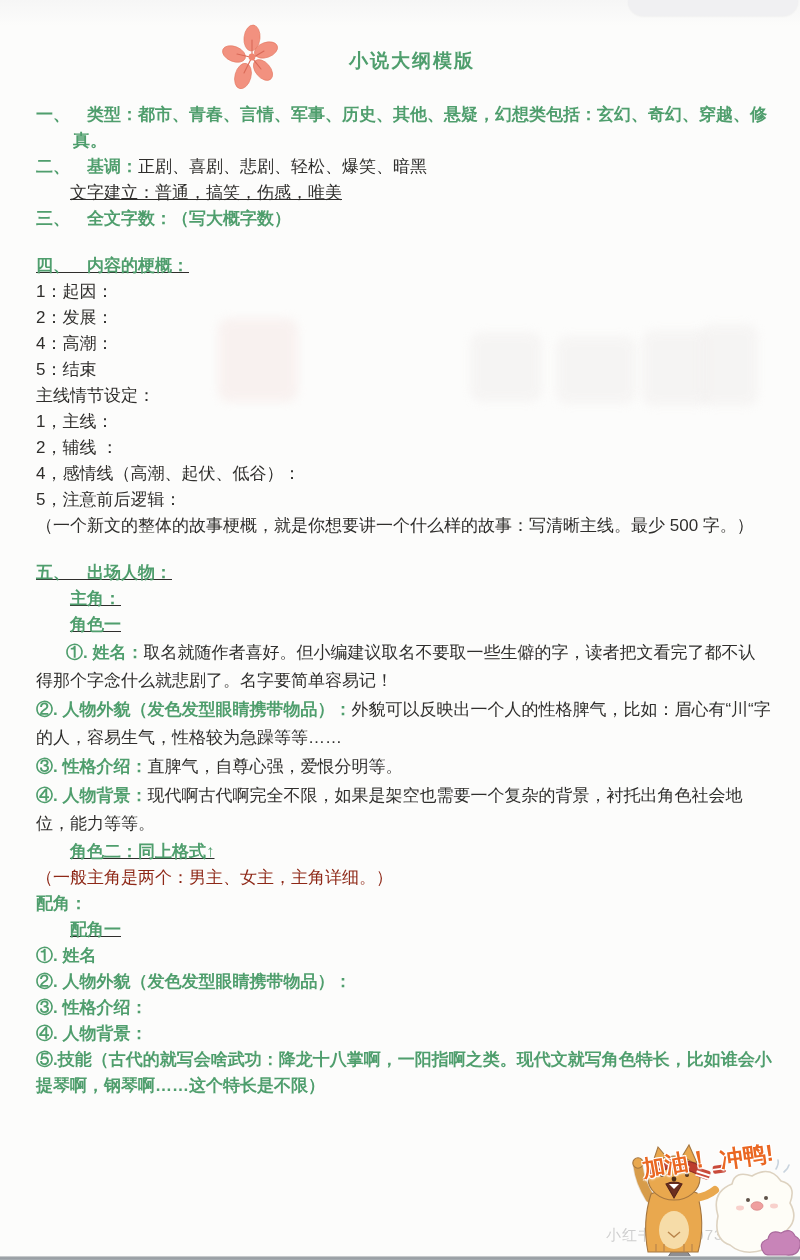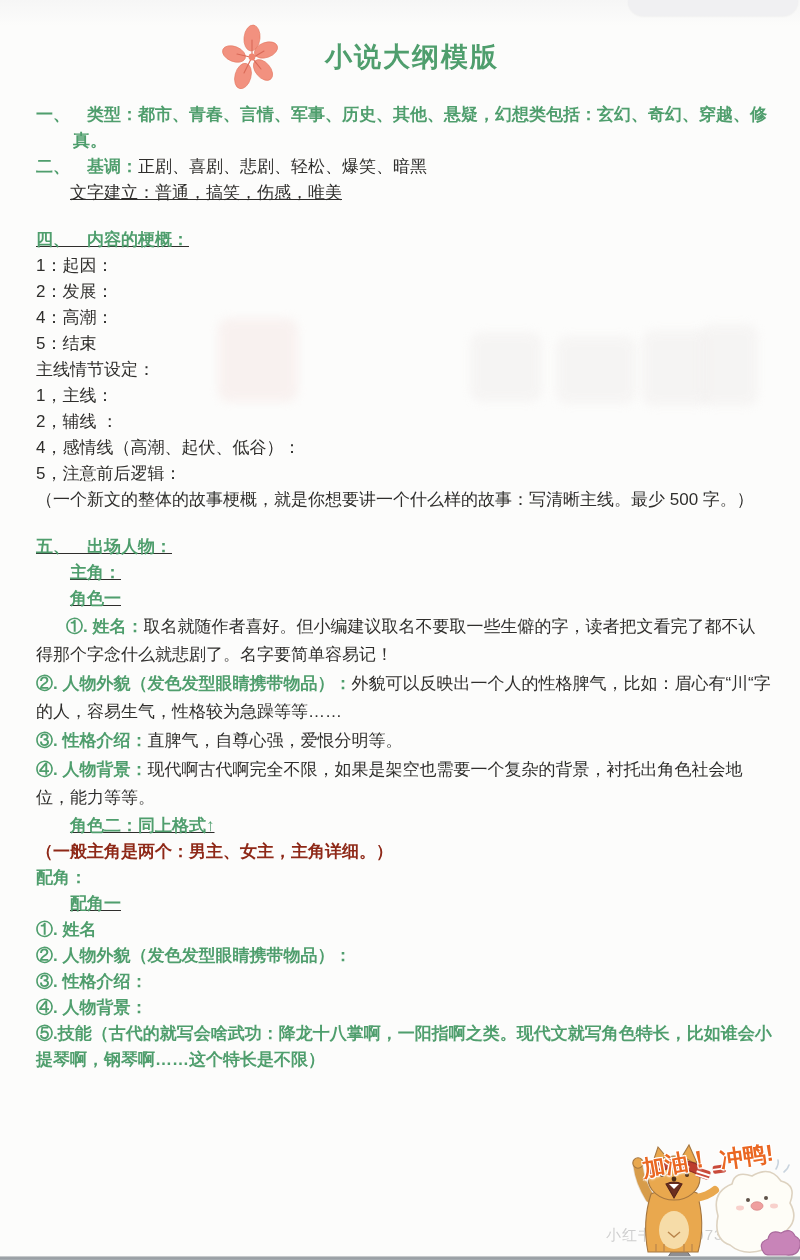--- a/index.html
+++ b/index.html
@@ -8,33 +8,33 @@
     background:linear-gradient(180deg,#f6f6f6 0px,#fcfcfb 26px,#fcfcfb 100%);
     overflow:hidden;
     font-family:"Liberation Sans",sans-serif;
   }
   
   .top-chip{position:absolute;left:628px;top:-14px;width:170px;height:30px;border-radius:15px;
     background:#f0f0f2;box-shadow:0 1px 2px rgba(0,0,0,0.04);}
   
   .header{position:absolute;left:0;top:0;width:100%;height:100px;}
   .flower{position:absolute;left:221px;top:24px;width:62px;height:70px;}
-  .title{position:absolute;left:0;top:39px;width:100%;text-align:center;padding-left:24px;box-sizing:border-box;
-    font-size:27px;font-weight:bold;color:#4f9e6d;letter-spacing:2px;}
+  .title{position:absolute;left:0;top:48px;width:100%;text-align:center;padding-left:24px;box-sizing:border-box;
+    font-size:19px;font-weight:bold;color:#4f9e6d;letter-spacing:2px;}
   
   .content{position:absolute;left:36px;top:102px;width:736px;z-index:3;}
   .line{font-size:17px;line-height:26px;color:#2f2e2c;}
   .para{line-height:28px;margin:1px 0;}
   .hang{padding-left:37px;text-indent:-37px;}
   .ind1{padding-left:34px;text-decoration:underline;}
   .pind{text-indent:30px;}
   .gap{margin-top:21px;text-decoration:underline;}
   .seg-g{color:#4f9e6d;font-weight:bold;}
   .seg-k{color:#2f2e2c;font-weight:normal;}
-  .seg-r{color:#8e2817;font-weight:bold;}
+  .seg-r{color:#8e2817;font-weight:normal;}
   
   .mid-wm{position:absolute;left:0;top:0;z-index:1;}
   .wm-blob{position:absolute;filter:blur(5px);border-radius:12px;}
   
   .mascot{position:absolute;left:598px;top:1136px;width:202px;height:124px;z-index:4;}
   .cheer{position:absolute;font-size:23px;font-weight:bold;color:#ea6722;z-index:6;
     text-shadow:-1px -1px 0 #fff,1px -1px 0 #fff,-1px 1px 0 #fff,1px 1px 0 #fff,0 2px 2px rgba(255,255,255,.8);}
   .cheer-1{left:44px;top:12px;transform:rotate(-10deg);}
   .cheer-2{left:122px;top:5px;transform:rotate(-8deg);}
   .mascot svg{position:absolute;left:0;top:0;z-index:5;}
@@ -76,20 +76,21 @@
       </g>
       <circle cx="31" cy="33" r="3.4" fill="#ef8570"></circle>
     </svg>
     <div class="title">小说大纲模版</div>
   </div>
 
   <div class="content">
       <div class="line hang"><span class="seg-g">一、　类型：都市、青春、言情、军事、历史、其他、悬疑，幻想类包括：玄幻、奇幻、穿越、修真。</span></div>
       <div class="line hang"><span class="seg-g">二、　基调：</span><span class="seg-k">正剧、喜剧、悲剧、轻松、爆笑、暗黑</span></div>
       <div class="line ind1"><span class="seg-k">文字建立：普通，搞笑，伤感，唯美</span></div>
+      <div class="line hang"><span class="seg-g">三、　全文字数：（写大概字数）</span></div>
       <div class="line hang gap"><span class="seg-g">四、　内容的梗概：</span></div>
       <div class="line"><span class="seg-k">1：起因：</span></div>
       <div class="line"><span class="seg-k">2：发展：</span></div>
       <div class="line"><span class="seg-k">4：高潮：</span></div>
       <div class="line"><span class="seg-k">5：结束</span></div>
       <div class="line"><span class="seg-k">主线情节设定：</span></div>
       <div class="line"><span class="seg-k">1，主线：</span></div>
       <div class="line"><span class="seg-k">2，辅线 ：</span></div>
       <div class="line"><span class="seg-k">4，感情线（高潮、起伏、低谷）：</span></div>
       <div class="line"><span class="seg-k">5，注意前后逻辑：</span></div>

